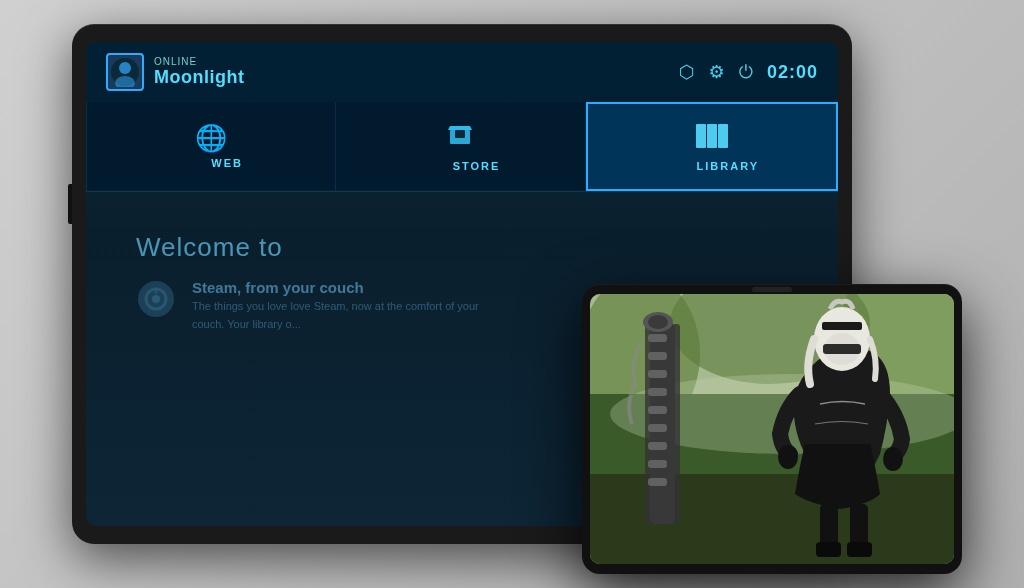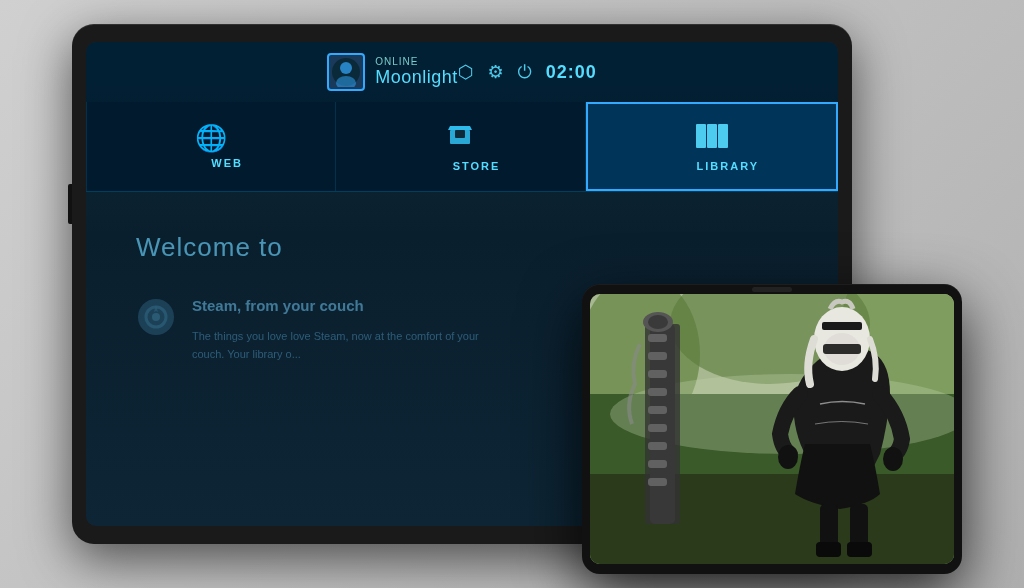--- a/index.html
+++ b/index.html
@@ -52,21 +52,21 @@
       width: 4px;
       height: 40px;
       background: #111;
       border-radius: 2px 0 0 2px;
     }
 
     
     .header {
       display: flex;
       align-items: center;
-      justify-content: center;
+      justify-content: space-between;
       padding: 4px 20px;
       background: rgba(0,30,50,0.8);
       height: 60px;
     }
 
     .user-info {
       display: flex;
       align-items: center;
       gap: 10px;
     }
@@ -96,21 +96,21 @@
     .online-status {
       font-size: 10px;
       color: #7cc;
       text-transform: uppercase;
       letter-spacing: 1px;
     }
 
     .username {
       font-size: 18px;
       color: #5df;
-      font-weight: normal;
+      font-weight: bold;
       letter-spacing: 0.5px;
     }
 
     .header-icons {
       display: flex;
       align-items: center;
       gap: 14px;
     }
 
     .header-icon {
@@ -175,39 +175,39 @@
     .content-area {
       padding: 40px 50px;
       position: relative;
     }
 
     .welcome-title {
       font-size: 26px;
       color: rgba(100,200,240,0.7);
       font-weight: 300;
       letter-spacing: 1px;
-      margin-bottom: 34px;
+      margin-bottom: 16px;
     }
 
     .steam-info {
       display: flex;
       align-items: flex-start;
       gap: 16px;
     }
 
     .steam-icon {
       width: 40px;
       height: 40px;
       opacity: 0.5;
     }
 
     .steam-text h3 {
       color: rgba(100,180,220,0.6);
       font-size: 15px;
-      margin-bottom: 14px;
+      margin-bottom: 2px;
     }
 
     .steam-text p {
       color: rgba(80,150,190,0.5);
       font-size: 11px;
       line-height: 1.6;
       max-width: 320px;
     }
 
     

